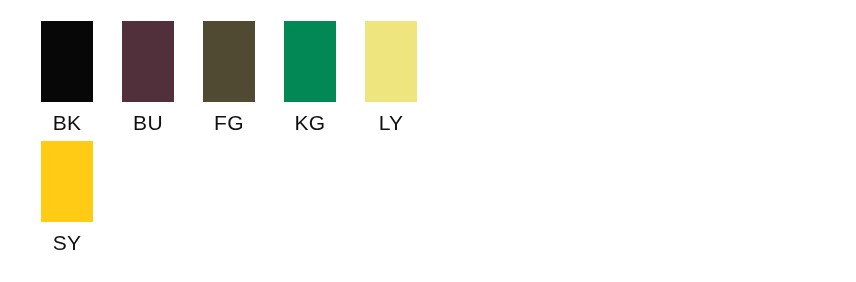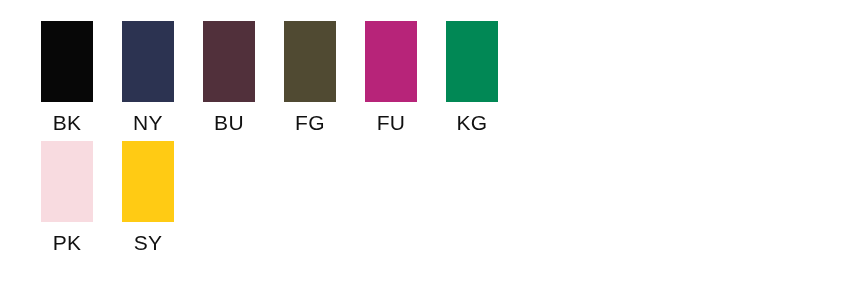--- a/index.html
+++ b/index.html
@@ -54,55 +54,47 @@
 <body>
 
 <div id="swatch-chart">
   <div class="swatch-row">
   <div class="swatch-cell">
     <span class="swatch-chip" style="background-color: rgb(7, 7, 7);"></span>
     <span class="swatch-label">BK</span>
   </div>
 
 
-  <div class="swatch-cell">
-    <span class="swatch-chip" style="background-color: rgb(44, 51, 81);"></span>
-    <span class="swatch-label">NY</span>
-  </div>
 
 
   <div class="swatch-cell">
     <span class="swatch-chip" style="background-color: rgb(81, 48, 59);"></span>
     <span class="swatch-label">BU</span>
   </div>
 
   <div class="swatch-cell">
     <span class="swatch-chip" style="background-color: rgb(80, 74, 50);"></span>
     <span class="swatch-label">FG</span>
   </div>
 
-  <div class="swatch-cell">
-    <span class="swatch-chip" style="background-color: rgb(183, 36, 121);"></span>
-    <span class="swatch-label">FU</span>
-  </div>
 
   <div class="swatch-cell">
     <span class="swatch-chip" style="background-color: rgb(1, 136, 85);"></span>
     <span class="swatch-label">KG</span>
   </div>
 
 
+  <div class="swatch-cell">
+    <span class="swatch-chip" style="background-color: rgb(238, 229, 127);"></span>
+    <span class="swatch-label">LY</span>
+  </div>
 </div>
   <div class="swatch-row">
 
 
-  <div class="swatch-cell">
-    <span class="swatch-chip" style="background-color: rgb(248, 219, 224);"></span>
-    <span class="swatch-label">PK</span>
-  </div>
 
 
   <div class="swatch-cell">
     <span class="swatch-chip" style="background-color: rgb(255, 203, 20);"></span>
     <span class="swatch-label">SY</span>
   </div>
 </div>
 </div>
 
 </body></html>

